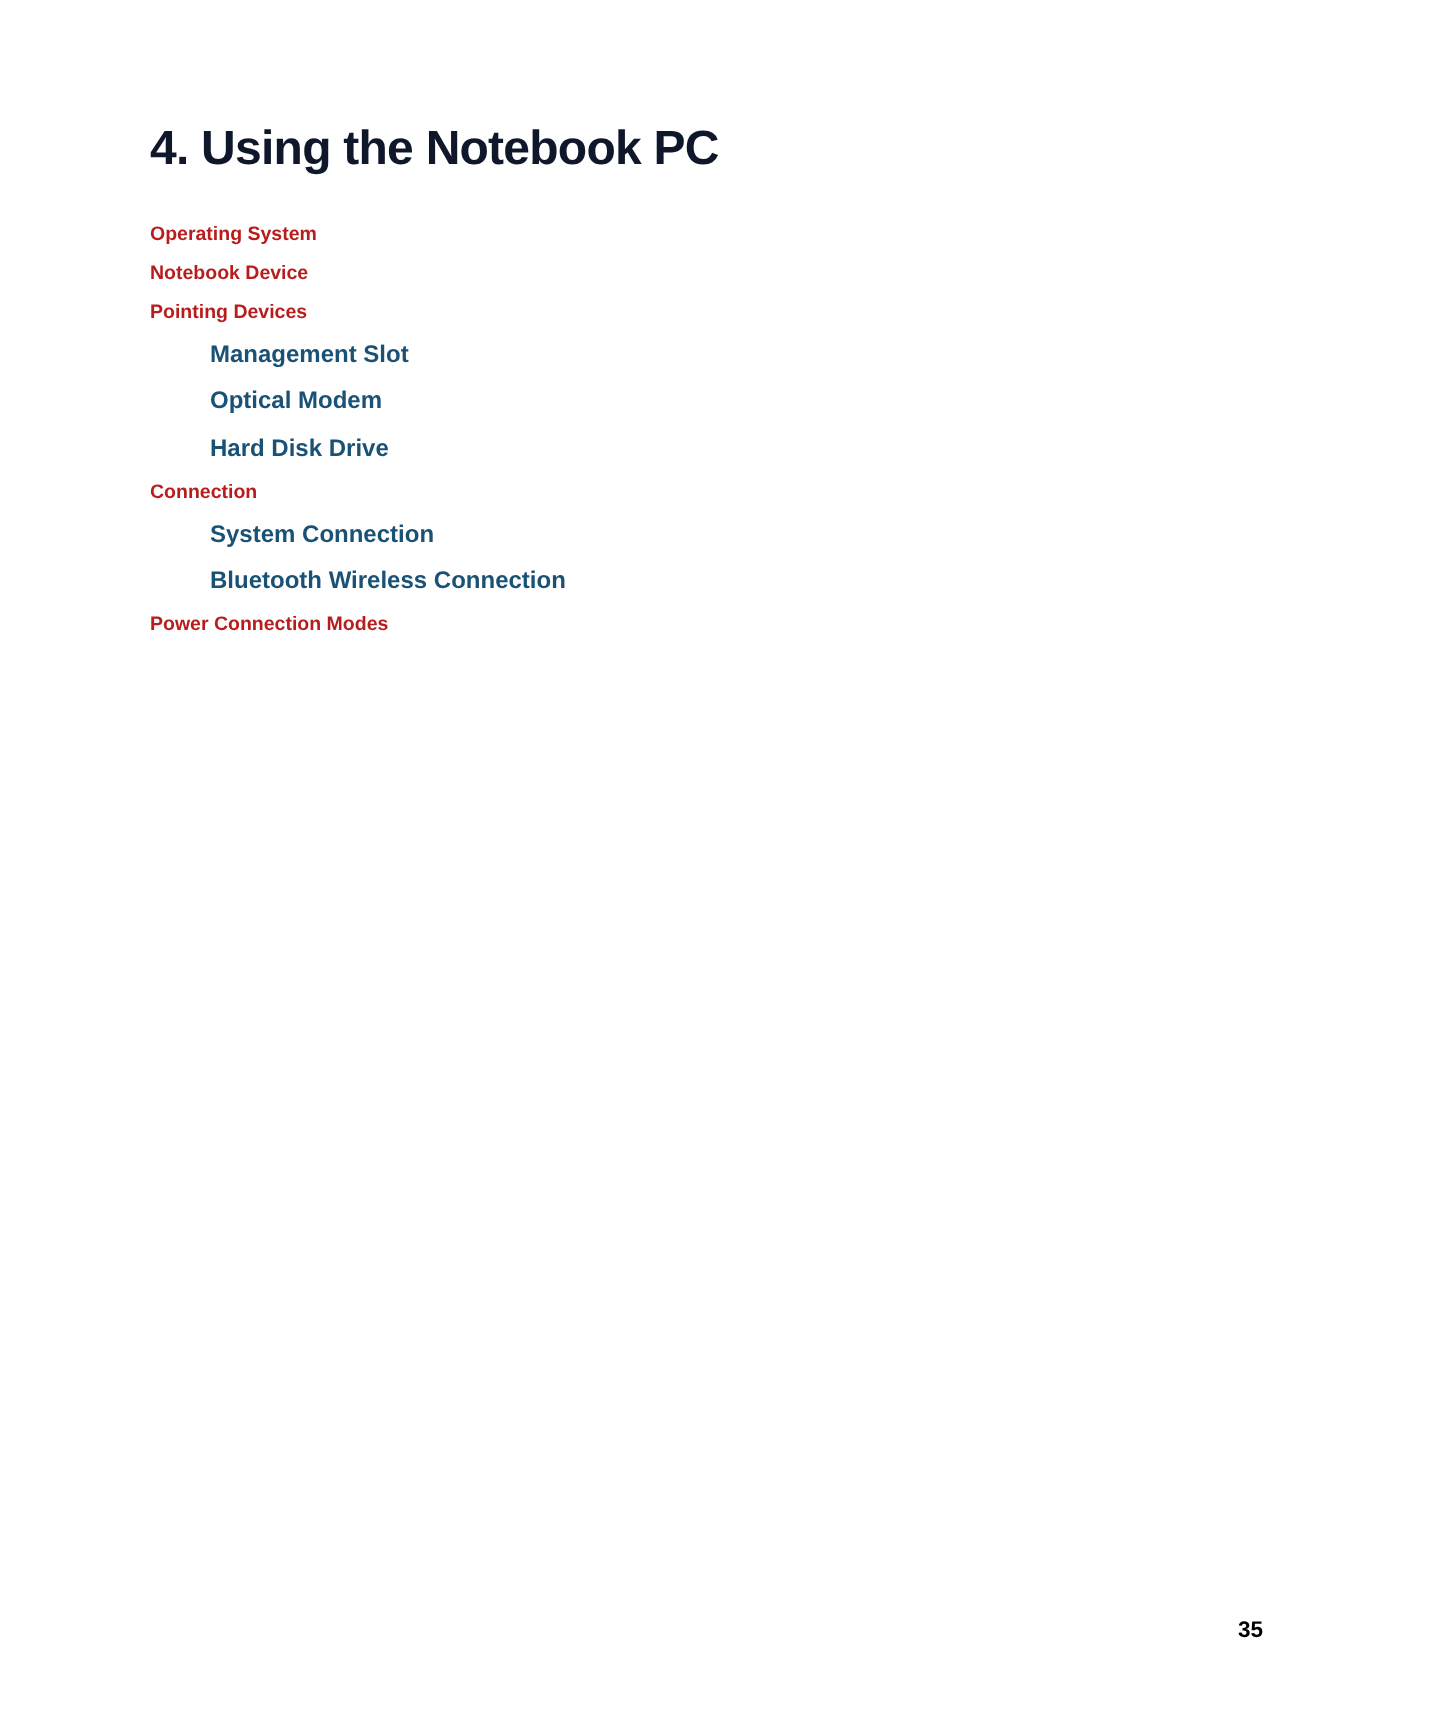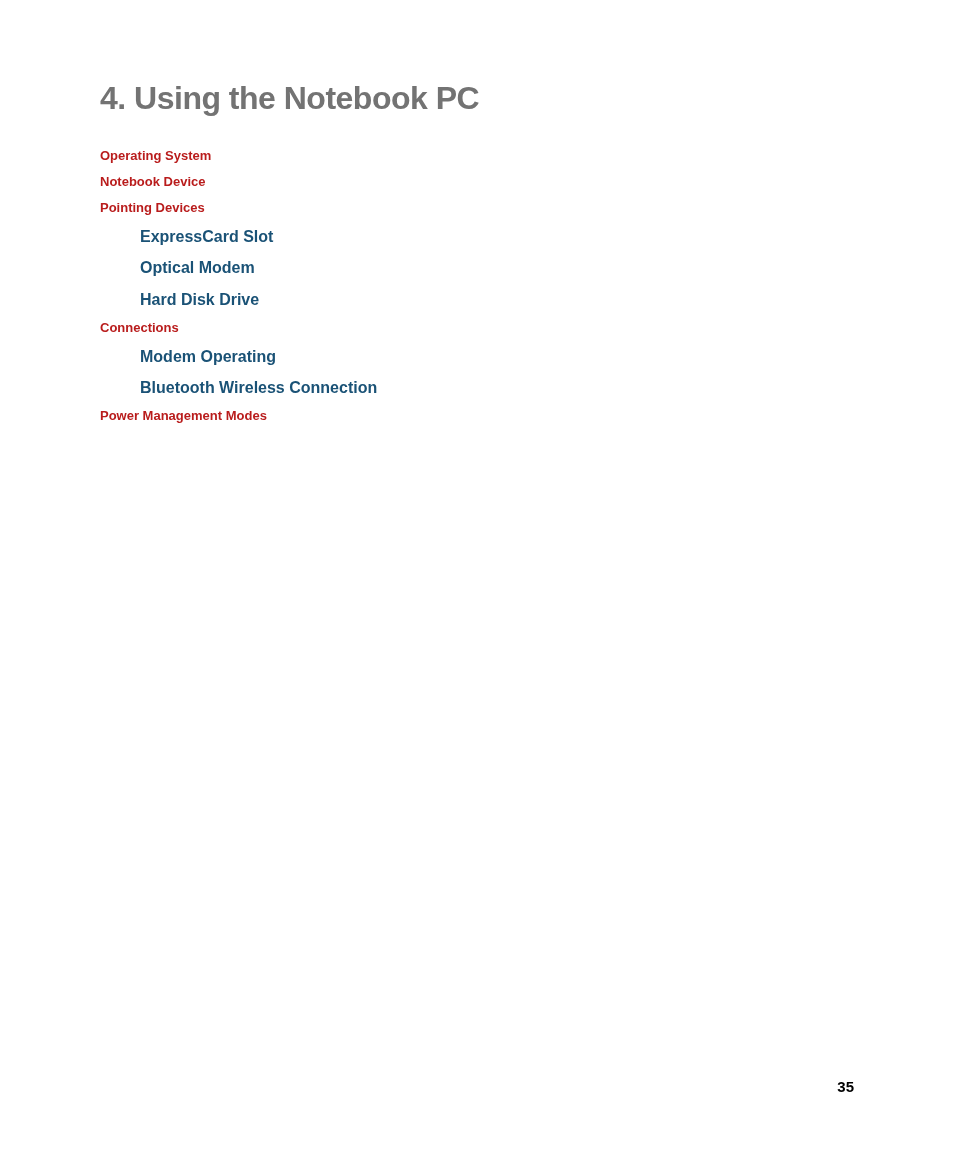--- a/index.html
+++ b/index.html
@@ -17,21 +17,21 @@
       overflow: hidden;
     }
 
     .page-content {
       padding: 80px 100px 60px 100px;
     }
 
     .chapter-title {
       font-size: 32px;
       font-weight: 900;
-      color: #737373;
+      color: #0f172a;
       margin-bottom: 28px;
       letter-spacing: -0.5px;
     }
 
     .toc-list {
       list-style: none;
       padding: 0;
       margin: 0;
     }
 
@@ -60,39 +60,39 @@
     .toc-item.indented > a {
       padding-left: 40px;
       font-size: 16px;
       font-weight: 700;
       color: #1a5276;
     }
 
     .page-number {
       position: absolute;
       bottom: 60px;
-      right: 100px;
+      right: 112px;
       font-size: 15px;
       font-weight: 700;
       color: #000000;
     }
   </style>
 </head>
 <body>
 
 <div class="page-content">
   <h1 class="chapter-title">4. Using the Notebook PC</h1>
 
   <ul class="toc-list" id="toc-container">
   <li class="toc-item top-level"><span>Operating System</span></li>
       <li class="toc-item top-level"><span>Notebook Device</span></li>
       <li class="toc-item top-level"><span>Pointing Devices</span></li>
-      <li class="toc-item indented"><span>ExpressCard Slot</span></li>
+      <li class="toc-item indented"><span>Management Slot</span></li>
       <li class="toc-item indented"><span>Optical Modem</span></li>
       <li class="toc-item indented"><span>Hard Disk Drive</span></li>
-      <li class="toc-item top-level"><span>Connections</span></li>
-      <li class="toc-item indented"><span>Modem Operating</span></li>
+      <li class="toc-item top-level"><span>Connection</span></li>
+      <li class="toc-item indented"><span>System Connection</span></li>
       <li class="toc-item indented"><span>Bluetooth Wireless Connection</span></li>
-      <li class="toc-item top-level"><span>Power Management Modes</span></li>
+      <li class="toc-item top-level"><span>Power Connection Modes</span></li>
     </ul>
 </div>
 
 <div class="page-number">35</div>
 
 </body></html>

